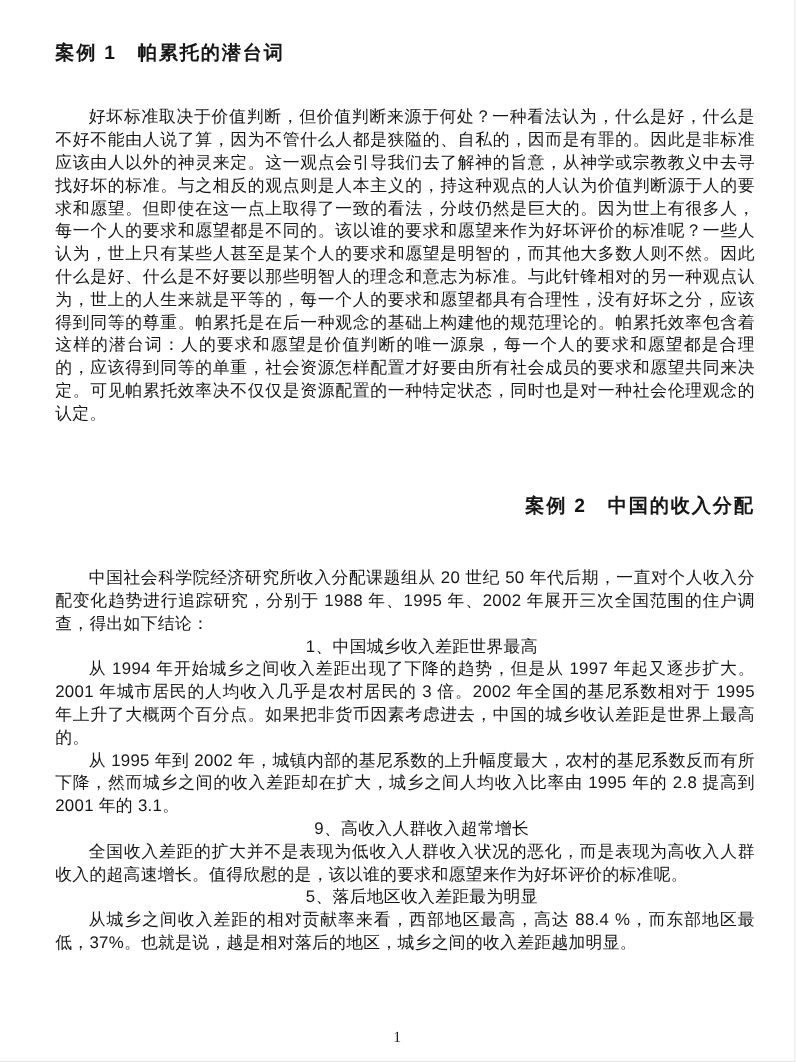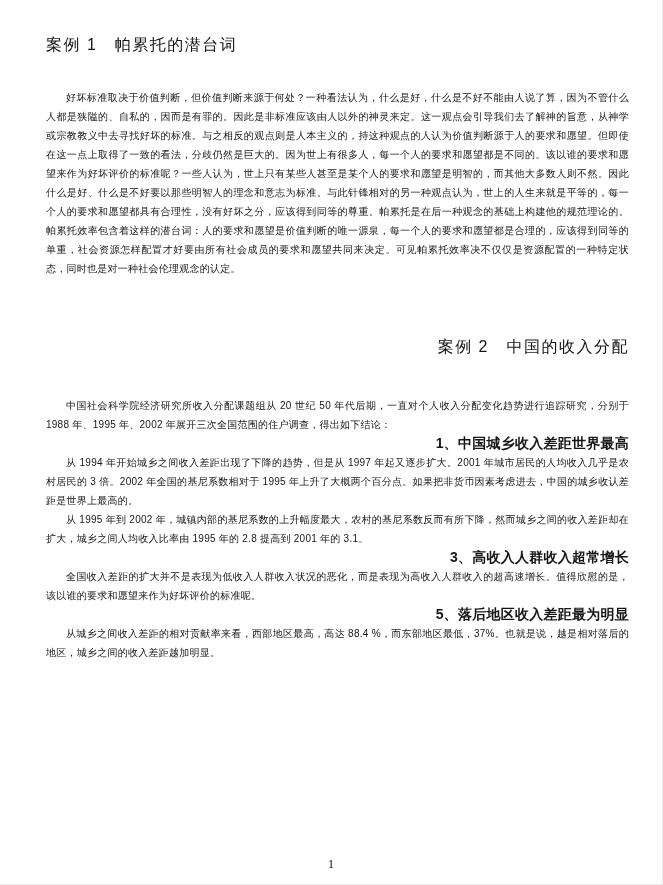--- a/index.html
+++ b/index.html
@@ -15,43 +15,43 @@
     background: #ffffff;
     border-right: 1px solid #e8e8e8;
     border-bottom: 1px solid #e8e8e8;
     padding: 36px 33px 0 46px;
     font-family: "Liberation Sans", sans-serif;
     color: #161616;
     overflow: hidden;
   }
   .case-title {
     font-size: 16px;
-    font-weight: 400;
+    font-weight: 700;
     letter-spacing: 1.5px;
     line-height: 18px;
     margin: 0;
   }
   .title-1 { margin-bottom: 34px; }
   .title-2 { margin-top: 60px; margin-bottom: 40px; text-align: right; }
   .body-par {
-    font-size: 10px;
+    font-size: 14px;
     line-height: 19px;
     letter-spacing: 0.25px;
     margin: 0;
     text-indent: 2em;
     text-align: justify;
   }
   .section-heading {
     font-size: 14px;
     line-height: 19px;
     letter-spacing: 0.25px;
     margin: 0;
     text-indent: 2em;
-    text-align: right;
-    font-weight: 700;
+    text-align: center;
+    font-weight: 400;
   }
   .page-number {
     position: absolute;
     left: 0;
     right: 0;
     bottom: 12px;
     text-align: center;
     font-family: "Liberation Serif", serif;
     font-size: 13px;
     color: #222;
@@ -73,21 +73,21 @@
   <div>
     <p class="section-heading">1、中国城乡收入差距世界最高</p>
     <p class="body-par">从 1994 年开始城乡之间收入差距出现了下降的趋势，但是从 1997 年起又逐步扩大。2001 年城市居民的人均收入几乎是农村居民的 3 倍。2002 年全国的基尼系数相对于 1995 年上升了大概两个百分点。如果把非货币因素考虑进去，中国的城乡收认差距是世界上最高的。</p>
   </div>
 
   <div>
     <p class="body-par">从 1995 年到 2002 年，城镇内部的基尼系数的上升幅度最大，农村的基尼系数反而有所下降，然而城乡之间的收入差距却在扩大，城乡之间人均收入比率由 1995 年的 2.8 提高到 2001 年的 3.1。</p>
   </div>
 
   <div>
-    <p class="section-heading">3、高收入人群收入超常增长</p>
+    <p class="section-heading">9、高收入人群收入超常增长</p>
     <p class="body-par">全国收入差距的扩大并不是表现为低收入人群收入状况的恶化，而是表现为高收入人群收入的超高速增长。值得欣慰的是，该以谁的要求和愿望来作为好坏评价的标准呢。</p>
   </div>
 
   <div>
     <p class="section-heading">5、落后地区收入差距最为明显</p>
     <p class="body-par">从城乡之间收入差距的相对贡献率来看，西部地区最高，高达 88.4 %，而东部地区最低，37%。也就是说，越是相对落后的地区，城乡之间的收入差距越加明显。</p>
   </div>
 
   <div class="page-number">1</div>
 

